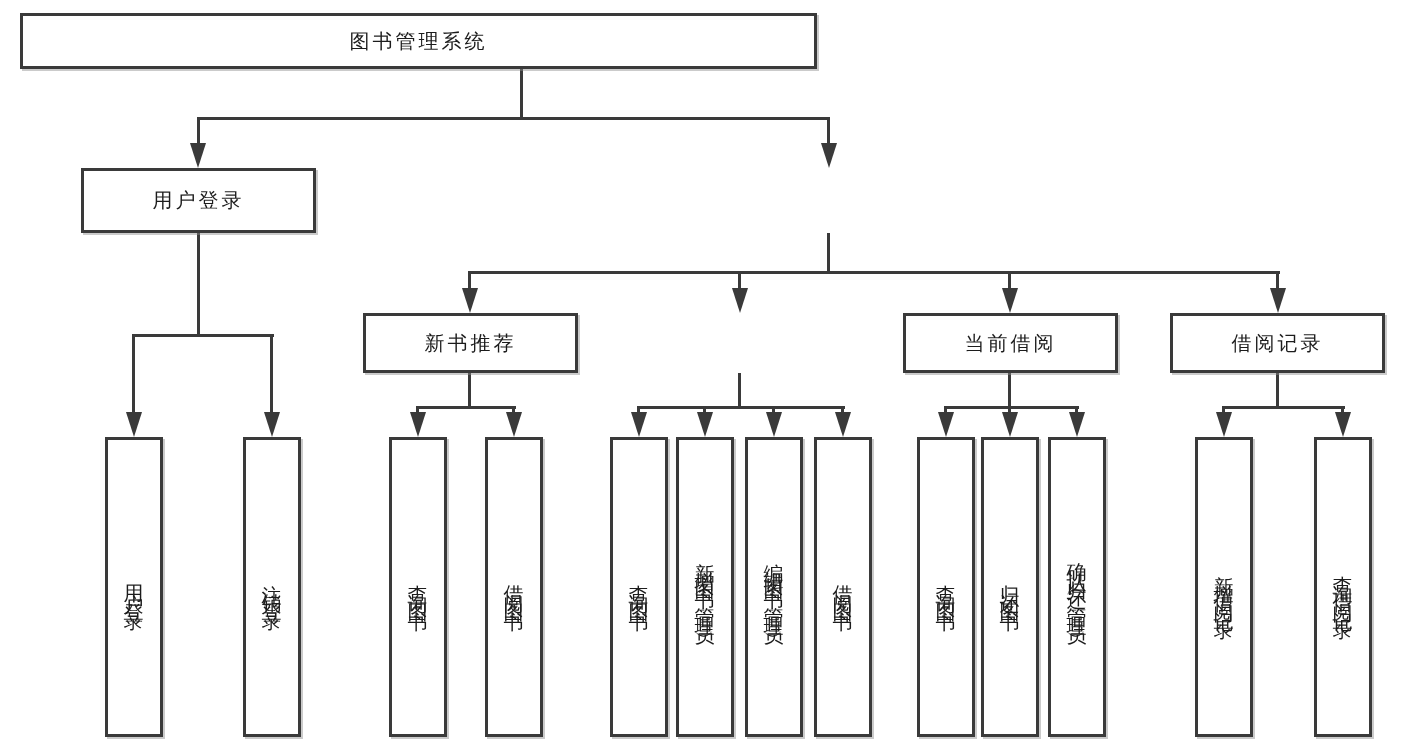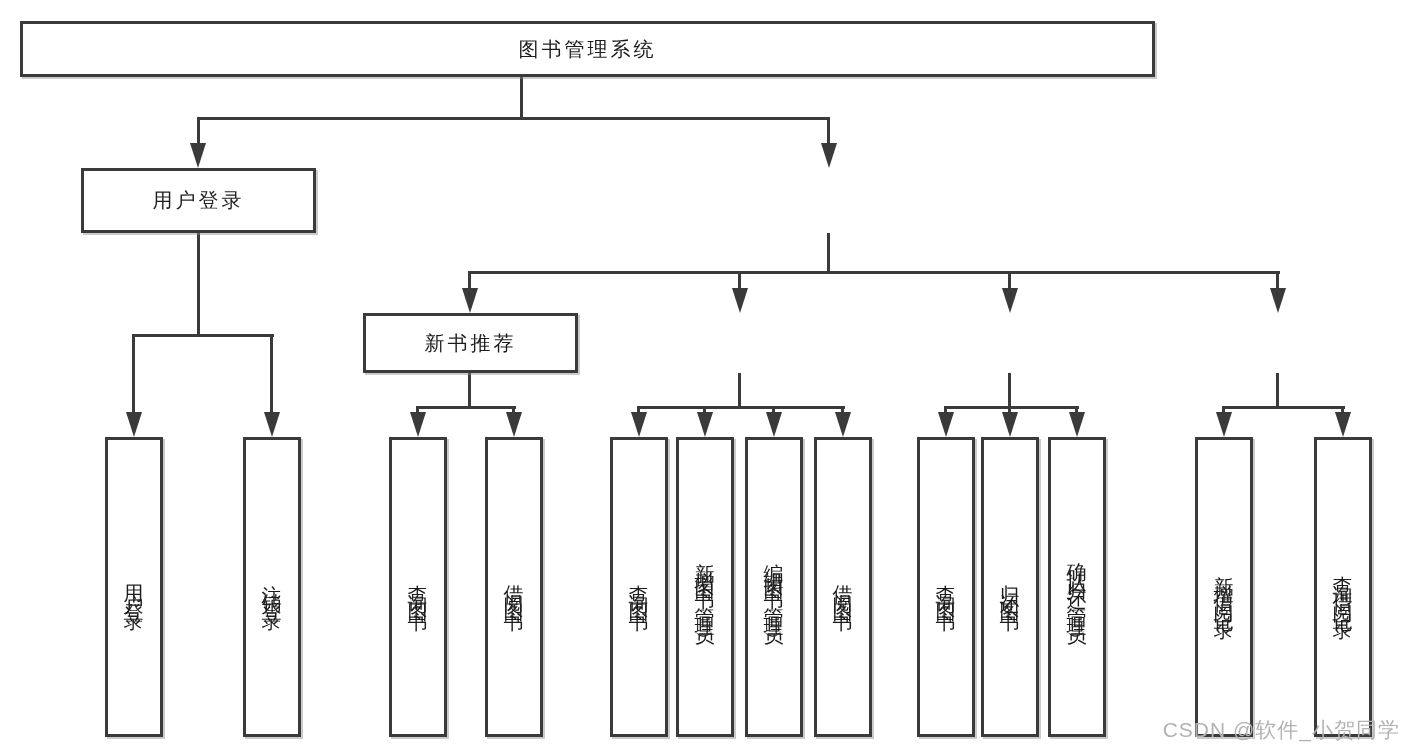--- a/index.html
+++ b/index.html
@@ -64,29 +64,31 @@
     color: #b2b2b2;
     z-index: 5;
     white-space: nowrap;
   }
 </style>
 </head>
 <body>
 
 <div id="canvas">
 
-  <div class="box" style="left:20px; top:21px; width:1135px; height:56px;">图书管理系统</div>
+  <div class="box" style="left:20px; top:13px; width:797px; height:56px;">图书管理系统</div>
 
   <div class="box" style="left:81px; top:168px; width:235px; height:65px;">用户登录</div>
 
 
   <div class="box" style="left:363px; top:313px; width:215px; height:60px;">新书推荐</div>
 
 
+  <div class="box" style="left:903px; top:313px; width:215px; height:60px;">当前借阅</div>
 
+  <div class="box" style="left:1170px; top:313px; width:215px; height:60px;">借阅记录</div>
 
   <div class="box vbox" style="left:105px; top:437px; width:58px; height:300px;">用户登录</div>
 
   <div class="box vbox" style="left:243px; top:437px; width:58px; height:300px;">注销登录</div>
 
   <div class="box vbox" style="left:389px; top:437px; width:58px; height:300px;">查询图书</div>
 
   <div class="box vbox" style="left:485px; top:437px; width:58px; height:300px;">借阅图书</div>
 
   <div class="box vbox" style="left:610px; top:437px; width:58px; height:300px;">查询图书</div>
@@ -159,15 +161,14 @@
   <div class="vline" style="left:1075px; top:406px; height:9px;"></div>
   <div class="arrowhead" style="left:1069px; top:412px;"></div>
 
   <div class="vline" style="left:1276px; top:373px; height:33px;"></div>
   <div class="hline" style="left:1222px; top:406px; width:123px;"></div>
   <div class="vline" style="left:1222px; top:406px; height:9px;"></div>
   <div class="arrowhead" style="left:1216px; top:412px;"></div>
   <div class="vline" style="left:1341px; top:406px; height:9px;"></div>
   <div class="arrowhead" style="left:1335px; top:412px;"></div>
 
-  <div class="watermark">CSDN @软件_小贺同学</div>
 
 </div>
 
 </body></html>

